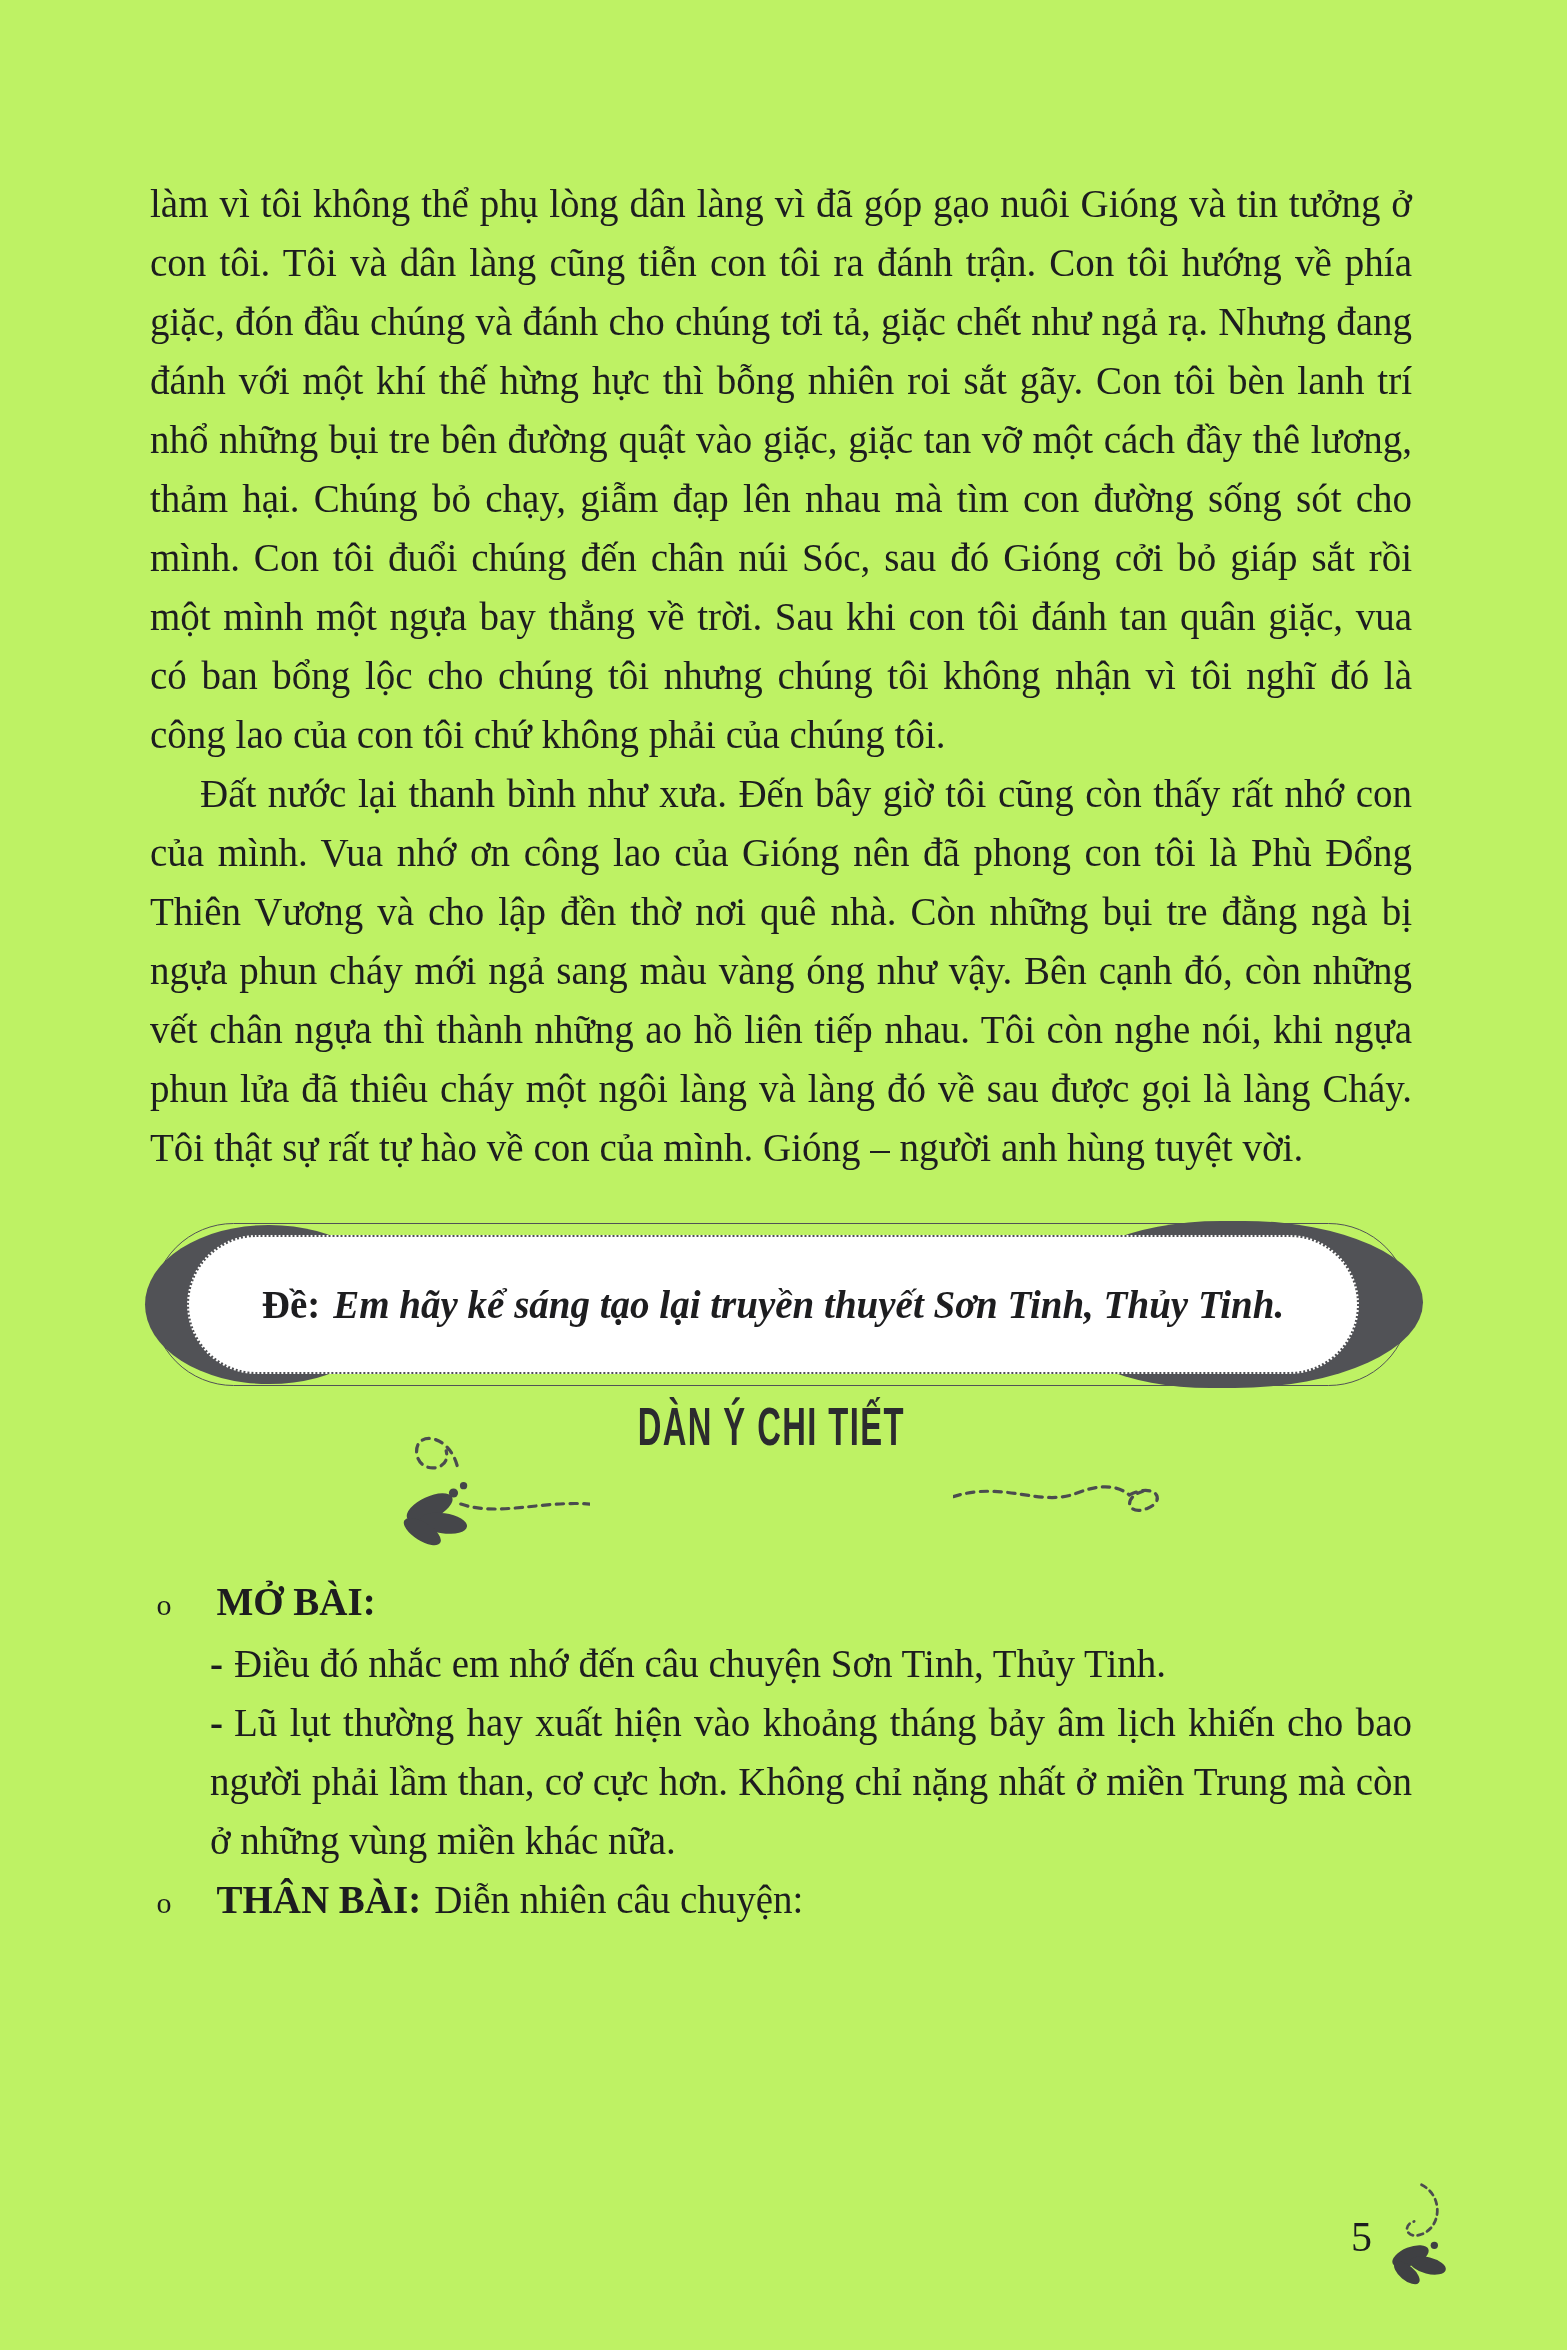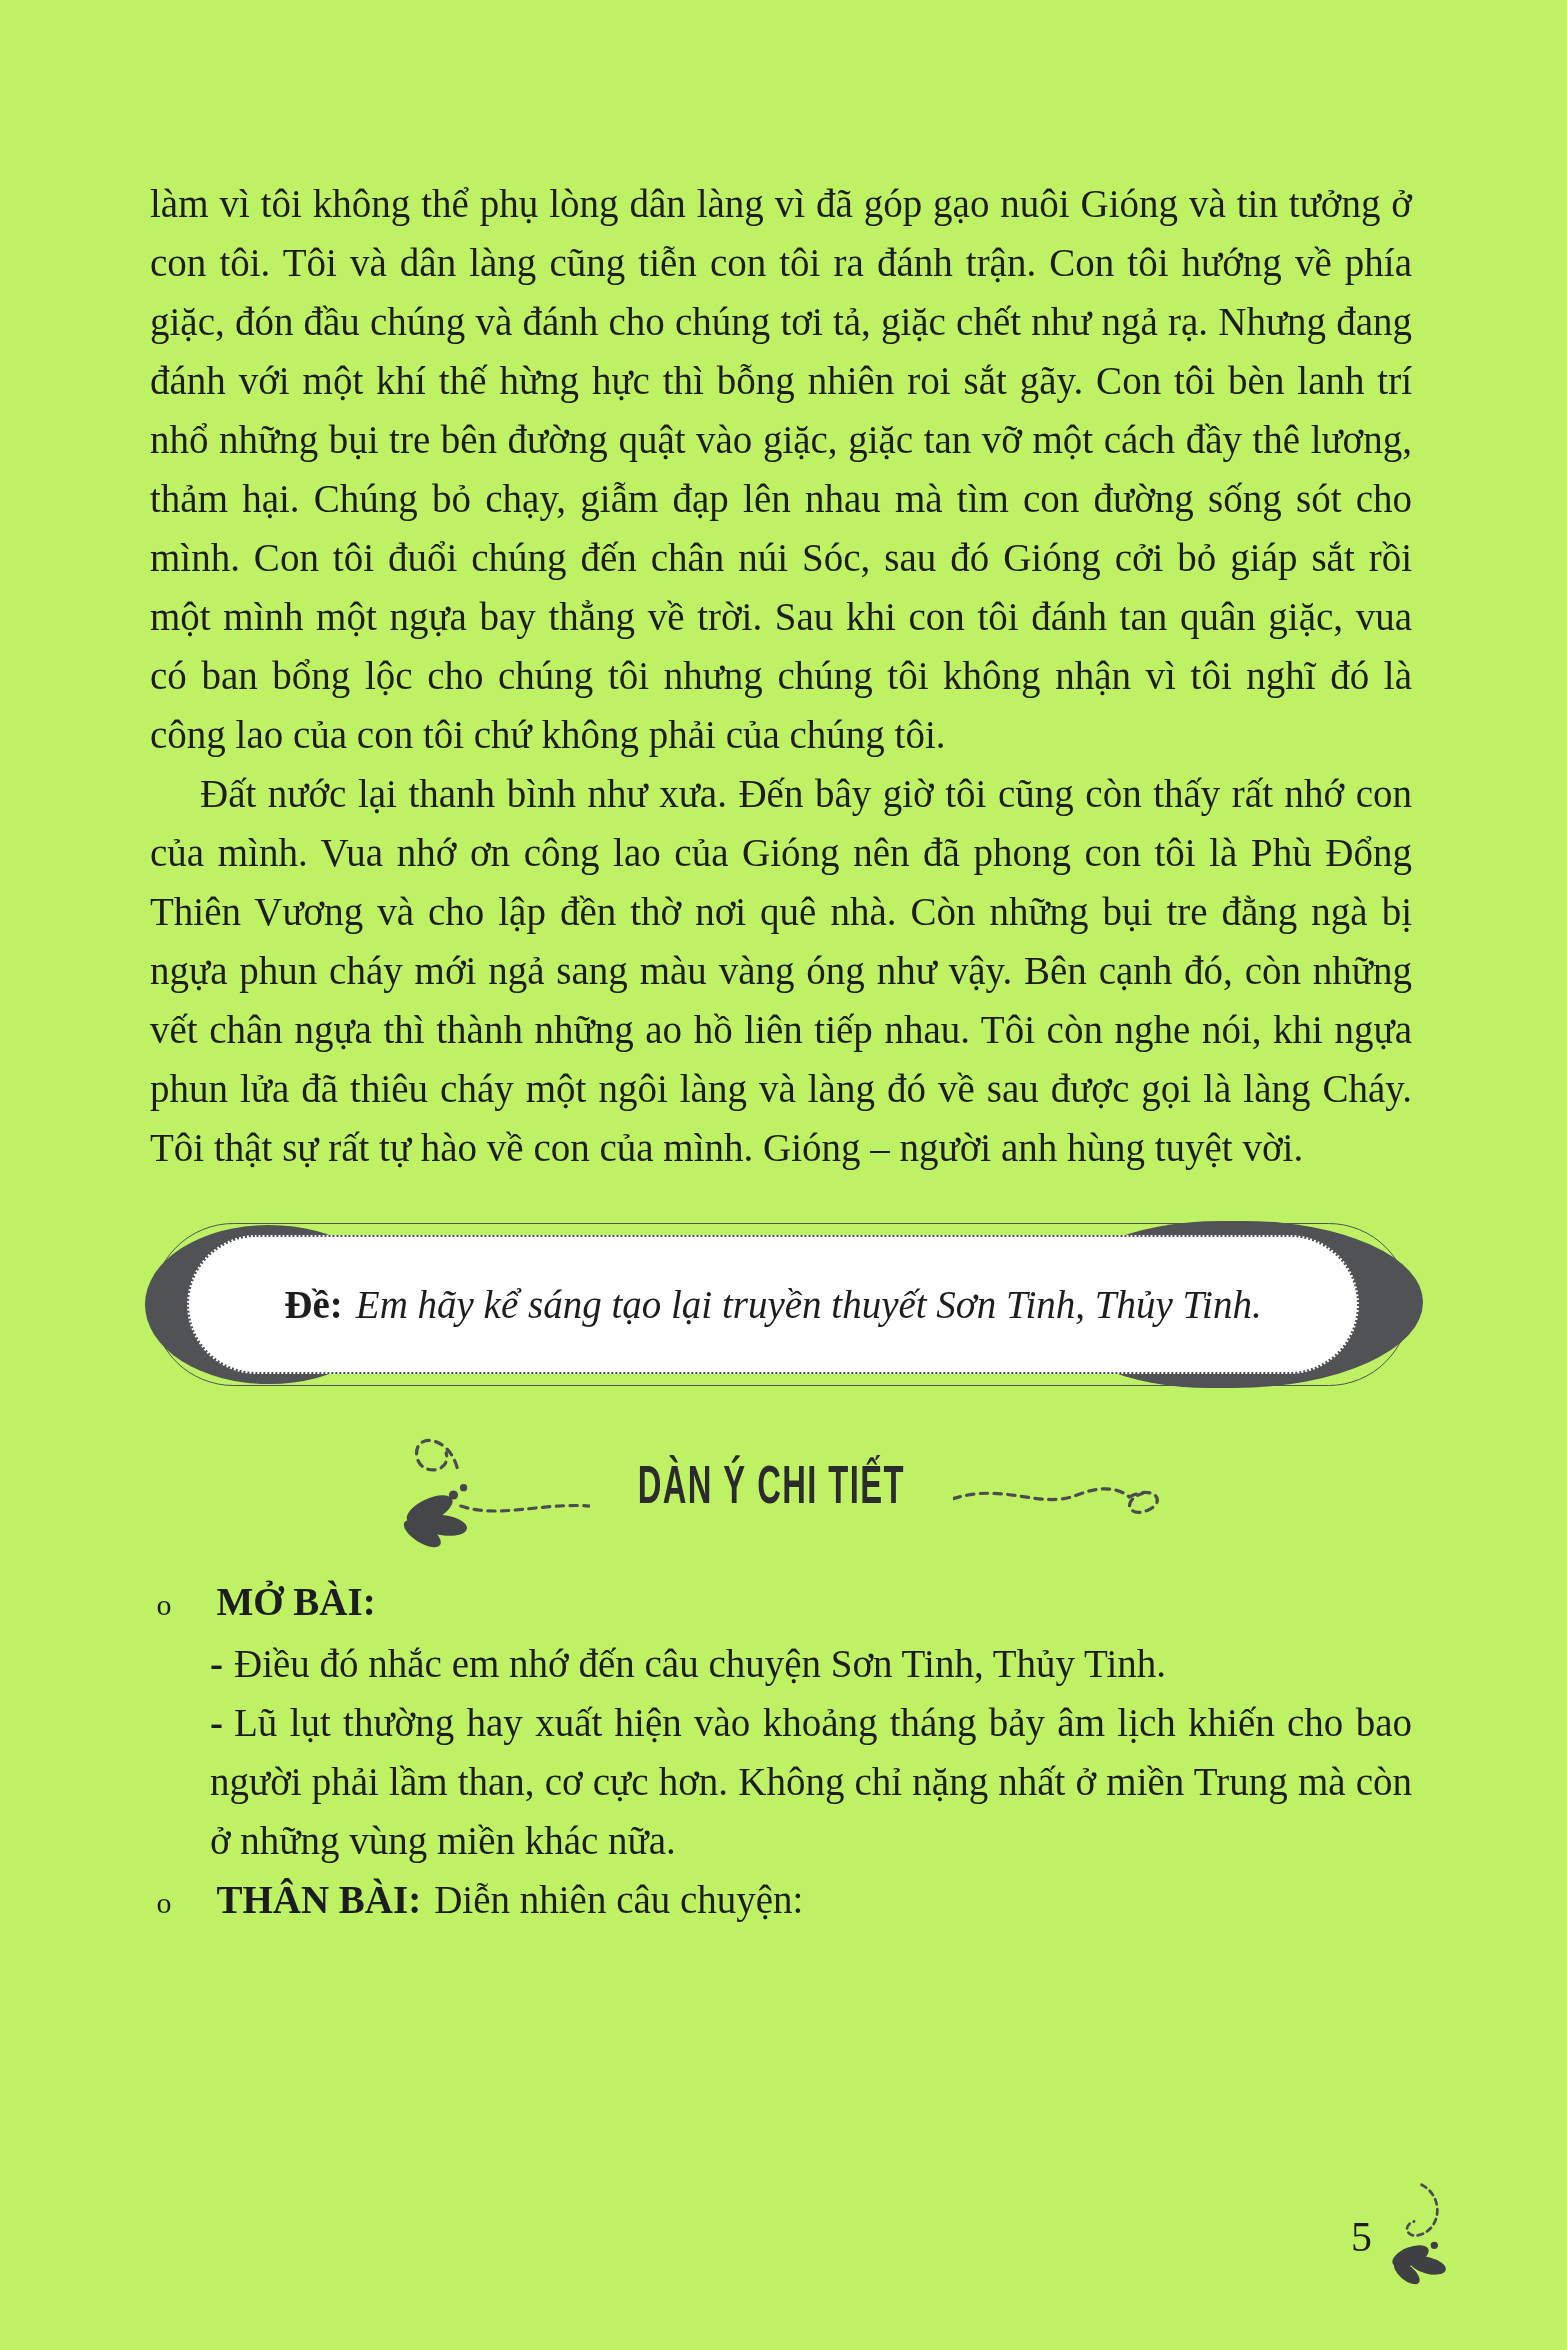--- a/index.html
+++ b/index.html
@@ -27,26 +27,26 @@
   .de-end { position:absolute; background:#515256; }
   .de-end.left  { left:-5.5px;  top:3.7px;  bottom:3.7px; width:248px; border-radius:50%; }
   .de-end.right { right:-11px; top:0;   bottom:0;   width:367px; border-radius:48% 52% 55% 45%; }
   .de-inner {
     position:absolute; left:37px; right:53px; top:13.8px; bottom:13.8px;
     background:#ffffff; border:2.8px dotted #4e4f52; border-radius:78px;
     display:flex; align-items:center; justify-content:center;
     font-size:39px; z-index:2;
   }
   .de-label { font-weight:bold; margin-right:13px; }
-  .de-text  { font-style:italic; }
+  .de-text  { font-style:italic;font-weight:bold; }
 
   
   .outline-header {
     margin-top:27.5px; height:138px;
-    display:flex; align-items:center; justify-content:center; gap:10px;
+    display:flex; justify-content:center; gap:10px;
   }
   .outline-title {
     font-family:"Liberation Sans", sans-serif;
     font-size:42px; font-weight:700; letter-spacing:1.8px;
     transform:scale(0.78,1.28); transform-origin:center;
     color:#2b2b2e; white-space:nowrap;
   }
 
   
   .outline { margin-top:18.4px; font-size:39px; line-height:59px; }

